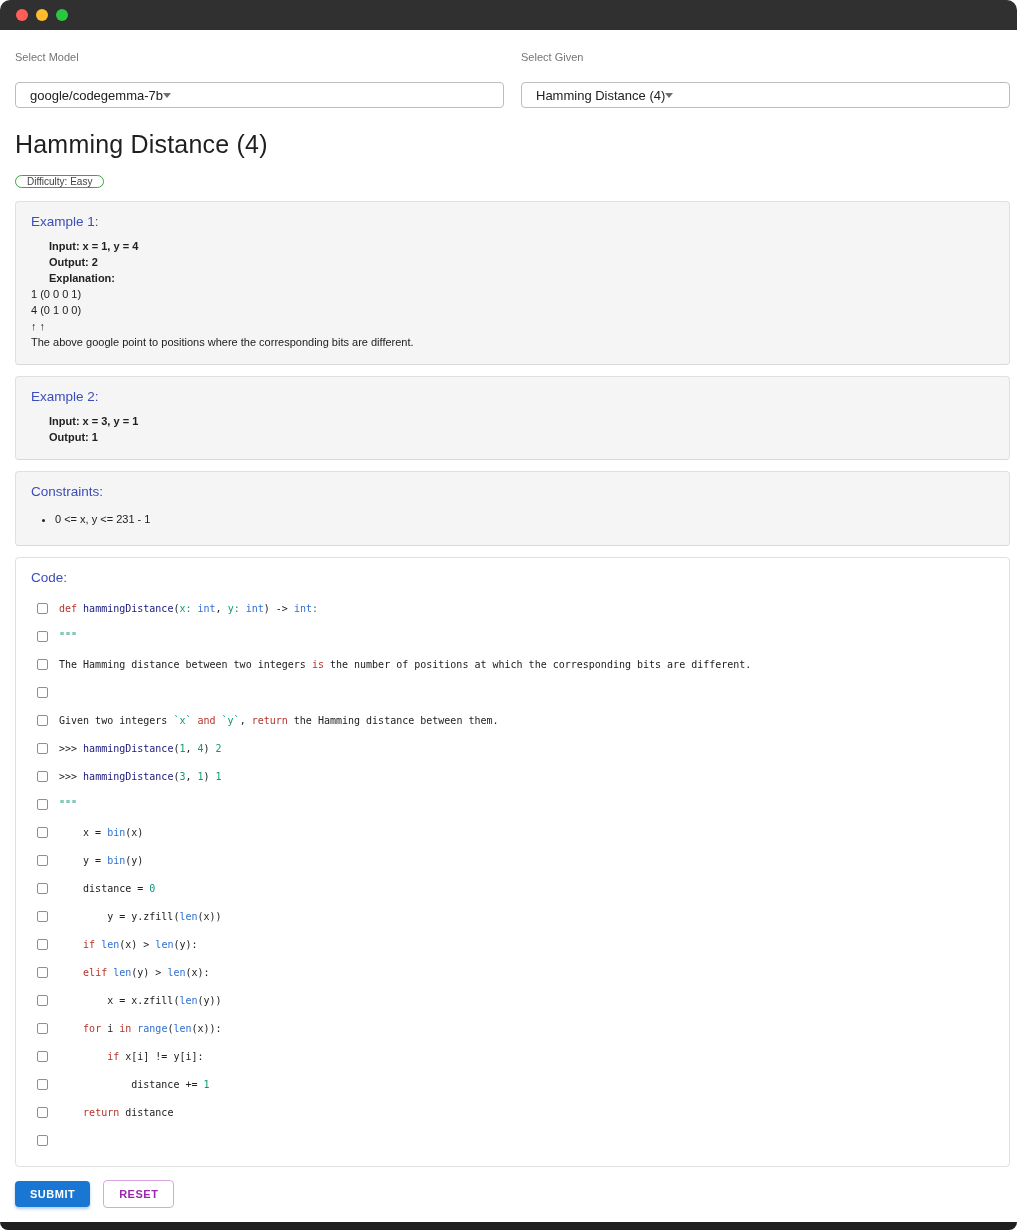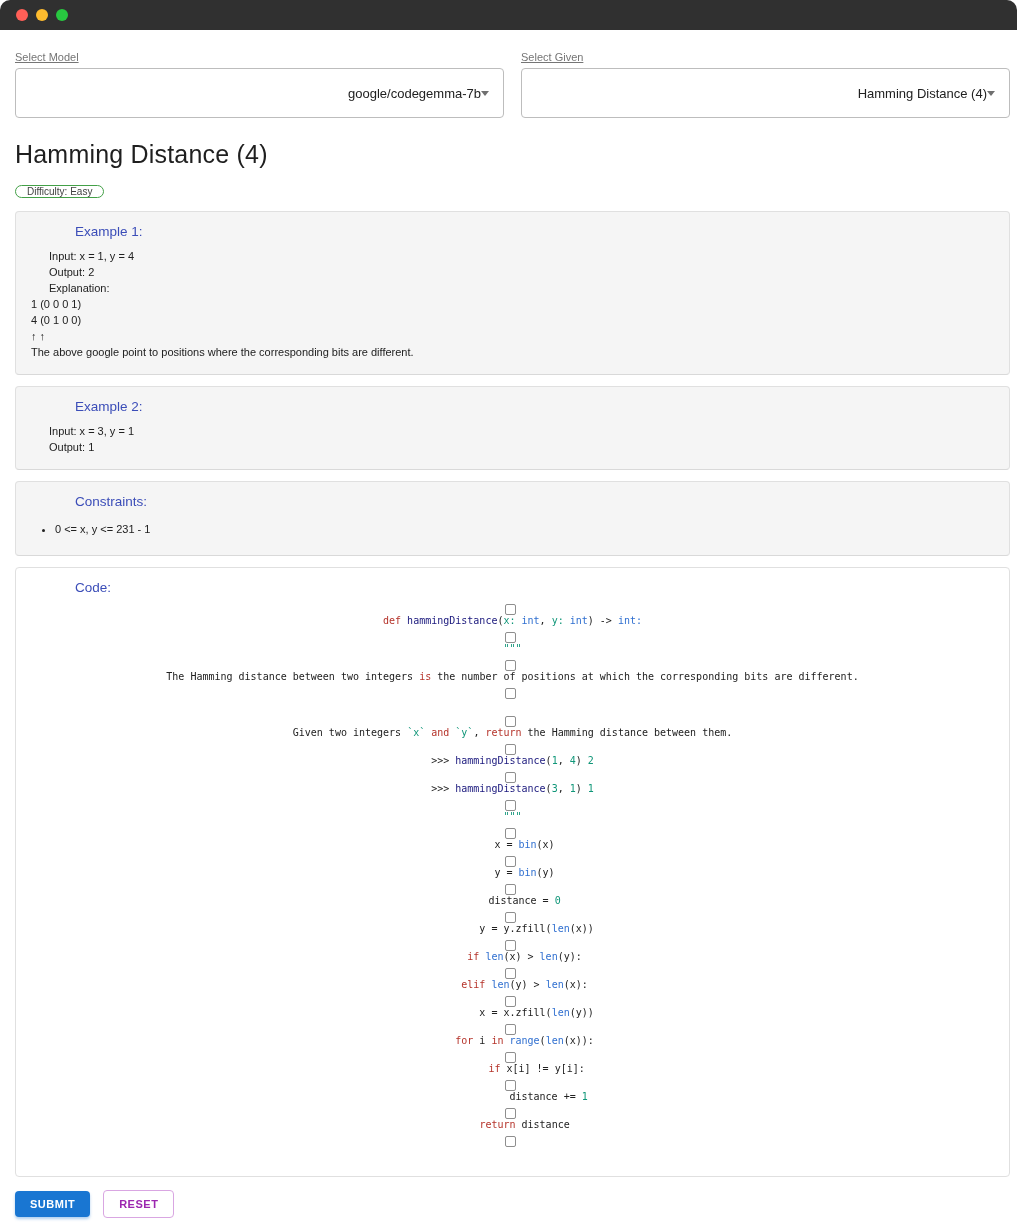--- a/index.html
+++ b/index.html
@@ -13,43 +13,43 @@
   .light { width:12px; height:12px; border-radius:50%; cursor:pointer; }
   .light.red    { background:#ff5f57; }
   .light.yellow { background:#febc2e; }
   .light.green  { background:#28c840; }
 
   .content { flex:1; padding:21px 7px 0 15px; }
 
   
   .selects-row { display:flex; gap:17px; margin-bottom:22px; }
   .select-field { flex:1; }
-  .select-field label { display:block; font-size:11px; color:#757575; margin-bottom:5px;text-decoration:underline; }
-  .select { height:50px; border:1px solid #bdbdbd; border-radius:4px; background:#fff;
-            display:flex; align-items:center; justify-content:flex-end;
+  .select-field label { display:block; font-size:11px; color:#757575; margin-bottom:19px; }
+  .select { height:26px; border:1px solid #bdbdbd; border-radius:4px; background:#fff;
+            display:flex; align-items:center; justify-content:flex-start;
             padding:0 14px; font-size:13px; color:#212121; cursor:pointer; }
   .caret { width:0; height:0; border-left:4px solid transparent; border-right:4px solid transparent;
            border-top:5px solid #6f6f6f; }
 
   h1 { font-size:25px; font-weight:500; color:#1f1f1f; margin:4px 0 12px; letter-spacing:.2px; }
 
   .badge { display:inline-block; border:1px solid #43a047; border-radius:11px;
            padding:0 11px; font-size:10px; color:#424242; margin-bottom:13px; }
 
   .card { background:#f5f5f5; border:1px solid #e0e0e0; border-bottom-color:#d9d9d9;
           border-radius:4px; padding:12px 15px 14px; margin-bottom:11px; }
-  .card-header { color:#3b4db8; font-size:13.5px; font-weight:500; margin-bottom:9px;margin-left:44px; }
+  .card-header { color:#3b4db8; font-size:13.5px; font-weight:500; margin-bottom:9px; }
   .ex-line { font-size:11px; color:#212121; line-height:16px; white-space:pre; }
-  .ex-line.bold { font-weight:400;padding-left:18px; }
+  .ex-line.bold { font-weight:700;padding-left:18px; }
 
   .constraints ul { margin:12px 0 4px; padding-left:24px; }
   .constraints li { font-size:11px; color:#212121; line-height:16px; }
 
   .code-card { background:#ffffff; border:1px solid #e0e0e0; padding-bottom:12px; }
-  .code-line { display:flex; align-items:center; height:28px;flex-direction:column; }
+  .code-line { display:flex; align-items:center; height:28px; }
   .cb { width:11px; height:11px; border:1px solid #8e8e8e; border-radius:2px;
         background:#fff; margin:0 11px 0 6px; flex:none; cursor:pointer; }
   .code-line code { font-family:"DejaVu Sans Mono", monospace; font-size:10px;
                     white-space:pre; color:#212121; }
   .tk-p { color:#212121; }
   .tk-k { color:#b5332a; }
   .tk-f { color:#19177c; }
   .tk-b { color:#2f6fd0; }
   .tk-n { color:#0f9678; }
   .tk-s { color:#0f9678; }

